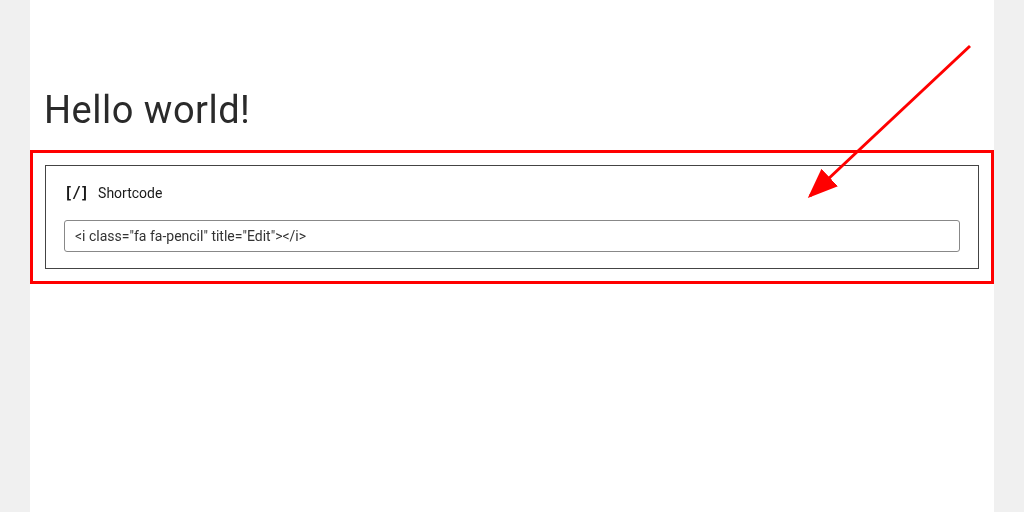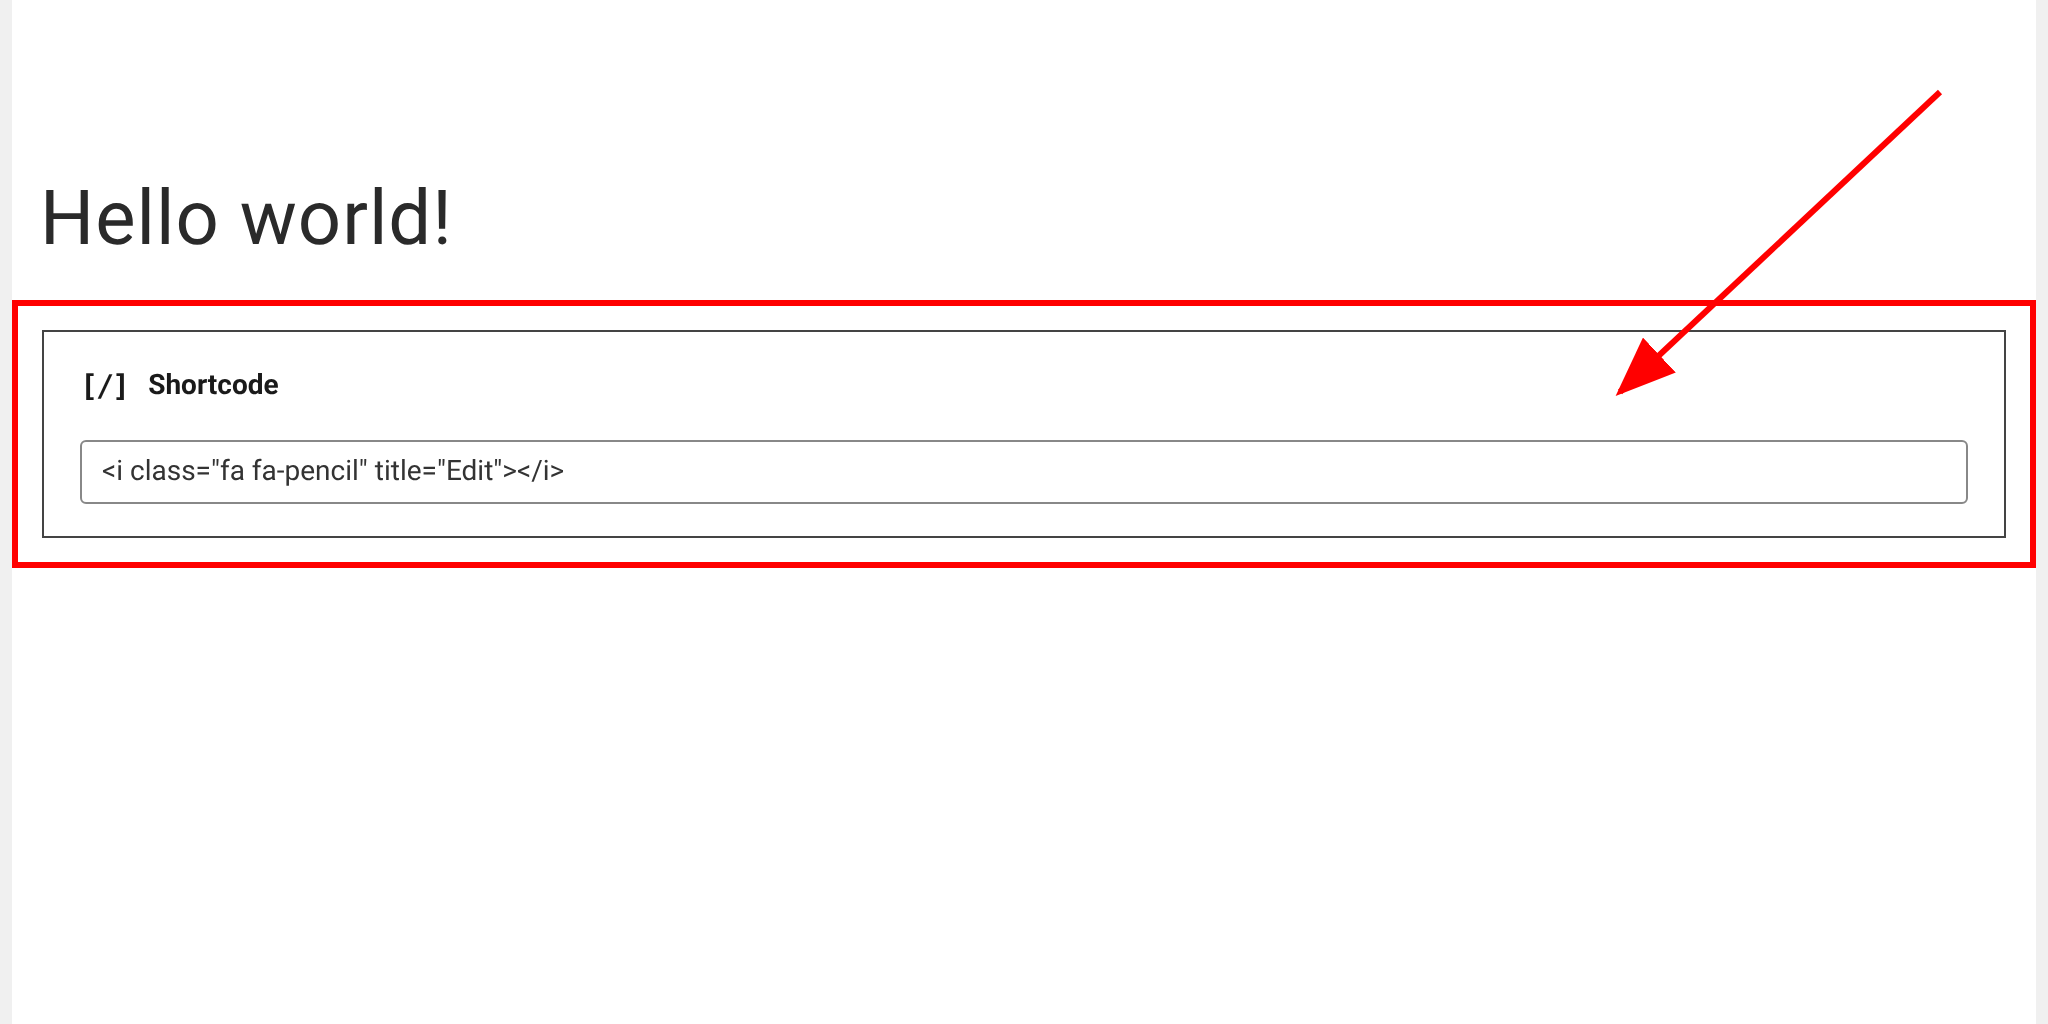--- a/index.html
+++ b/index.html
@@ -5,21 +5,21 @@
     * { box-sizing: border-box; margin: 0; padding: 0; }
     body {
       font-family: -apple-system, BlinkMacSystemFont, "Segoe UI", Roboto, sans-serif;
       background: #f0f0f0;
       width: 1024px;
       height: 512px;
       overflow: hidden;
     }
     .editor-canvas {
       background: #fff;
-      margin: 0 6px;
+      margin: 0 30px;
       padding: 0;
       min-height: 512px;
     }
     .post-title {
       font-size: 38px;
       font-weight: 400;
       color: #2a2a2a;
       padding: 88px 0 0 14px;
       letter-spacing: 0.5px;
     }
@@ -49,21 +49,21 @@
     }
     .shortcode-icon {
       font-family: monospace;
       font-weight: 700;
       font-size: 15px;
       color: #1a1a1a;
       letter-spacing: -1px;
     }
     .shortcode-label {
       font-size: 14px;
-      font-weight: 700;
+      font-weight: 400;
       color: #1a1a1a;
     }
     .shortcode-input {
       width: 100%;
       border: 1px solid #888;
       border-radius: 3px;
       padding: 7px 10px;
       font-size: 14px;
       color: #333;
       font-family: inherit;

